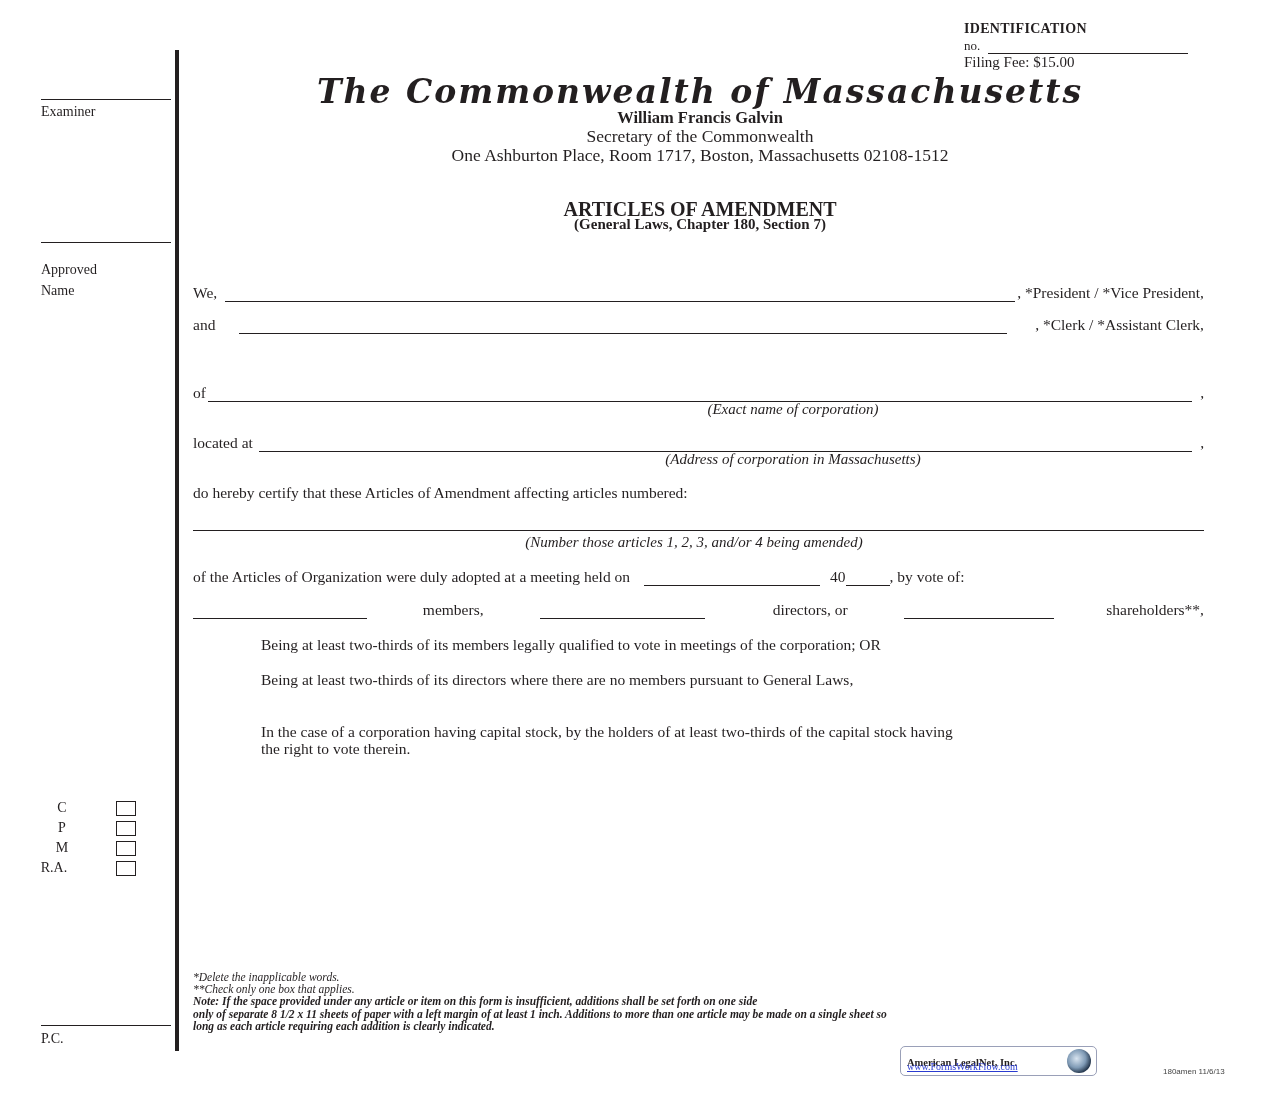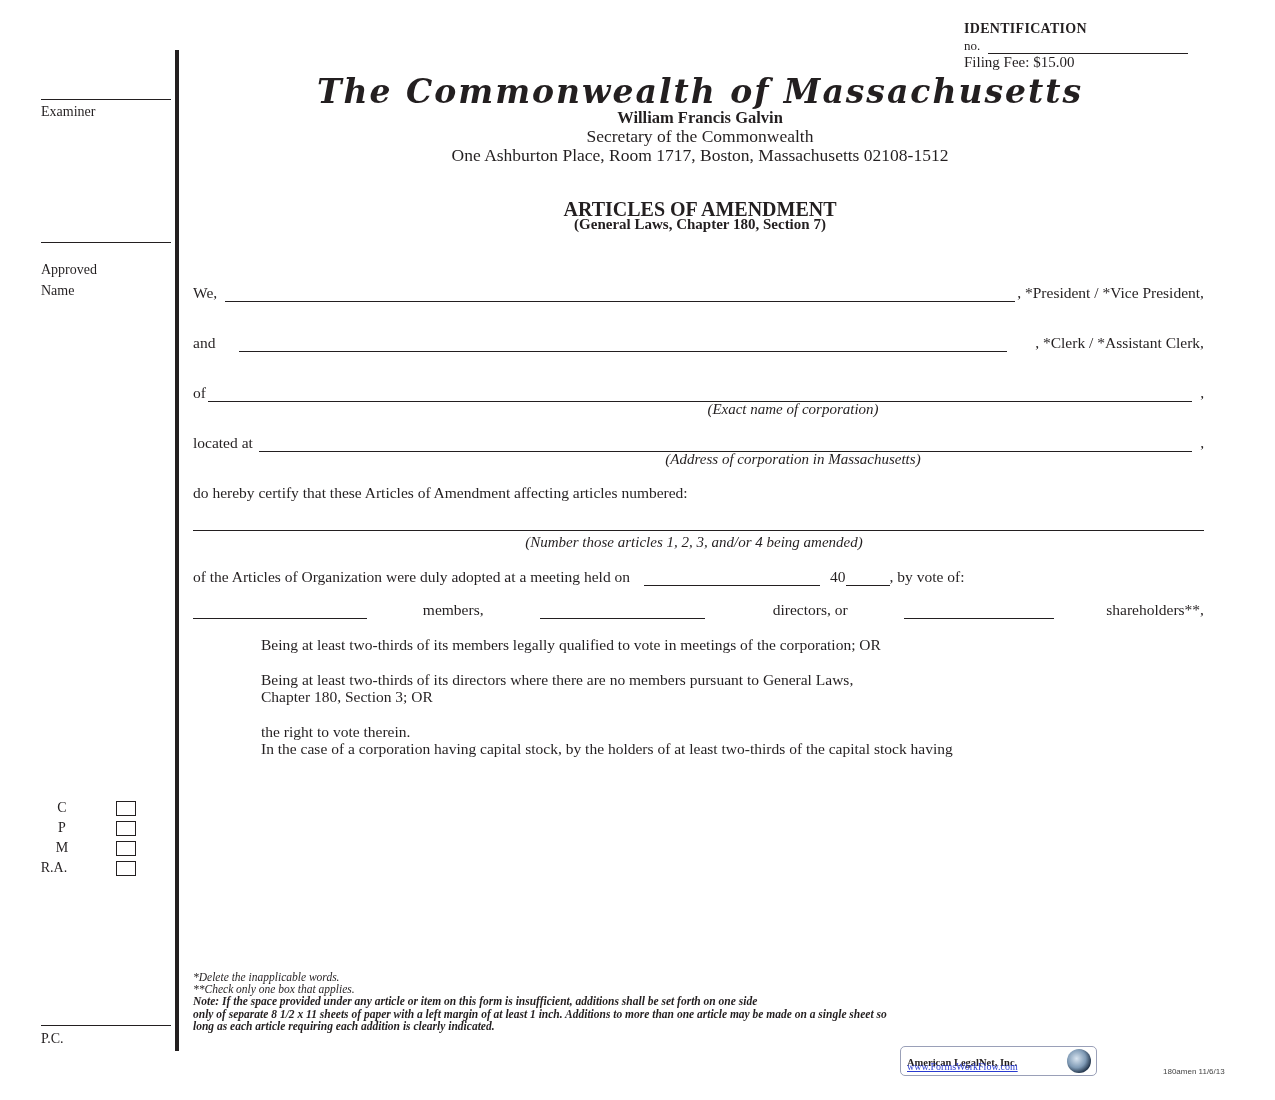--- a/index.html
+++ b/index.html
@@ -83,21 +83,21 @@
 
 <div class="hdr-center" style="top:198px;font-weight:bold;font-size:20px;">ARTICLES OF AMENDMENT</div>
 <div class="hdr-center" style="top:216px;font-weight:bold;font-size:15px;">(General Laws, Chapter 180, Section 7)</div>
 
 <div class="form-row" style="top:284px;">
   <span>We,</span>
   <span class="blank" style="margin-left:8px;"></span>
   <span>, *President / *Vice President,</span>
 </div>
 
-<div class="form-row" style="top:334px;gap:22px;">
+<div class="form-row" style="top:316px;gap:22px;">
   <span>and</span>
   <span class="blank" style="margin-right:6px;"></span>
   <span>, *Clerk / *Assistant Clerk,</span>
 </div>
 
 <div class="form-row" style="top:384px;">
   <span>of</span>
   <span class="blank" style="margin-right:8px;"></span>
   <span>,</span>
 </div>
@@ -134,25 +134,24 @@
   <span style="margin-left:20px;">directors, or</span>
   <span class="fixedblank" style="width:208px;margin-left:8px;"></span>
   <span style="margin-left:4px;">shareholders**,</span>
 </div>
 
 <div class="para" style="top:636px;">
   <div>Being at least two-thirds of its members legally qualified to vote in meetings of the corporation; OR</div>
 </div>
 <div class="para" style="top:671px;">
   <div>Being at least two-thirds of its directors where there are no members pursuant to General Laws,</div>
-  <div>Chapter 180, Section 3; OR</div>
 </div>
 <div class="para" style="top:723px;">
+  <div>In the case of a corporation having capital stock, by the holders of at least two-thirds of the capital stock having</div>
   <div>the right to vote therein.</div>
-  <div>In the case of a corporation having capital stock, by the holders of at least two-thirds of the capital stock having</div>
 </div>
 
 <div class="foot" style="top:971px;">*Delete the inapplicable words.</div>
 <div class="foot" style="top:983px;">**Check only one box that applies.</div>
 <div class="foot b" style="top:995px;">Note: If the space provided under any article or item on this form is insufficient, additions shall be set forth on one side</div>
 <div class="foot b" style="top:1008px;">only of separate 8 1/2 x 11 sheets of paper with a left margin of at least 1 inch. Additions to more than one article may be made on a single sheet so</div>
 <div class="foot b" style="top:1020px;">long as each article requiring each addition is clearly indicated.</div>
 
 <div class="badge">
   <div class="badge-name">American LegalNet, Inc.</div>

